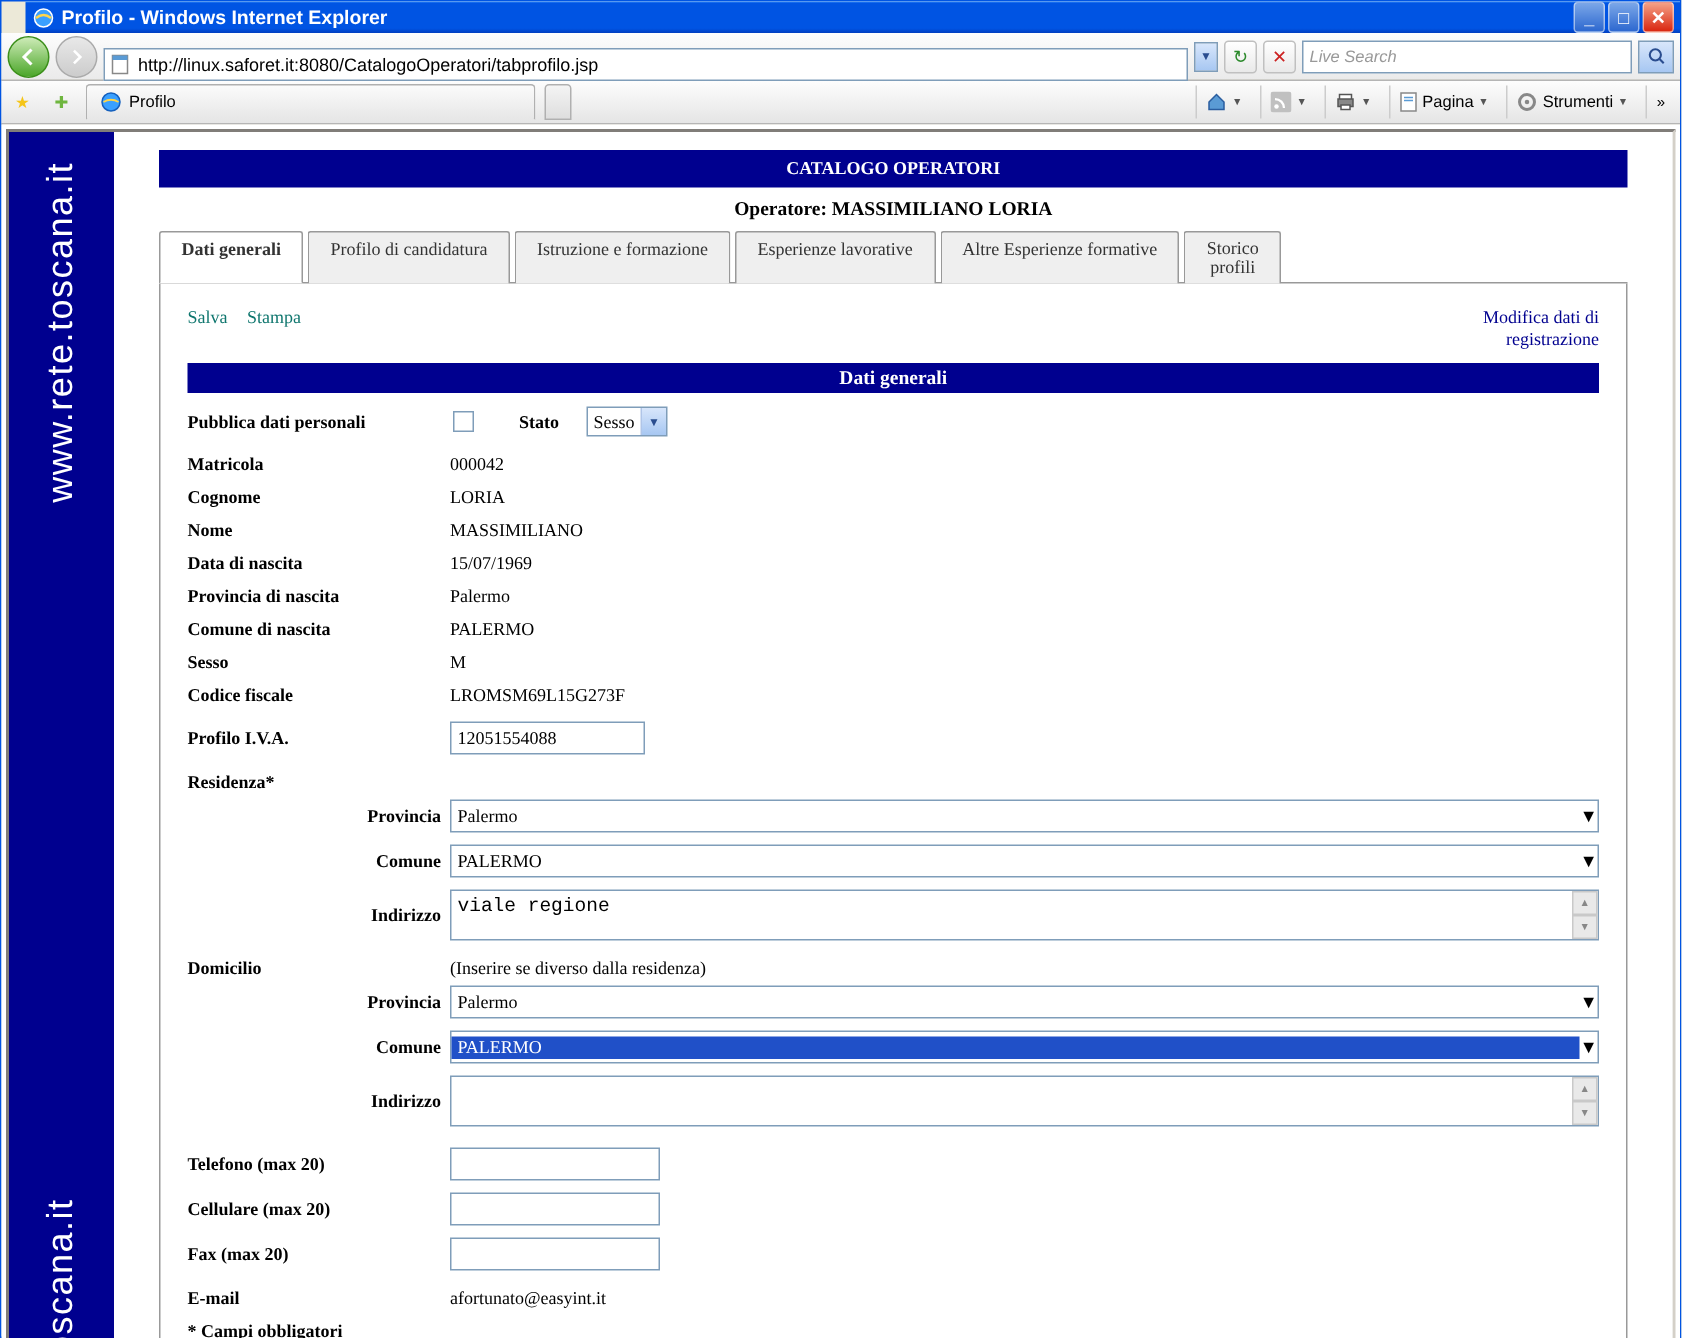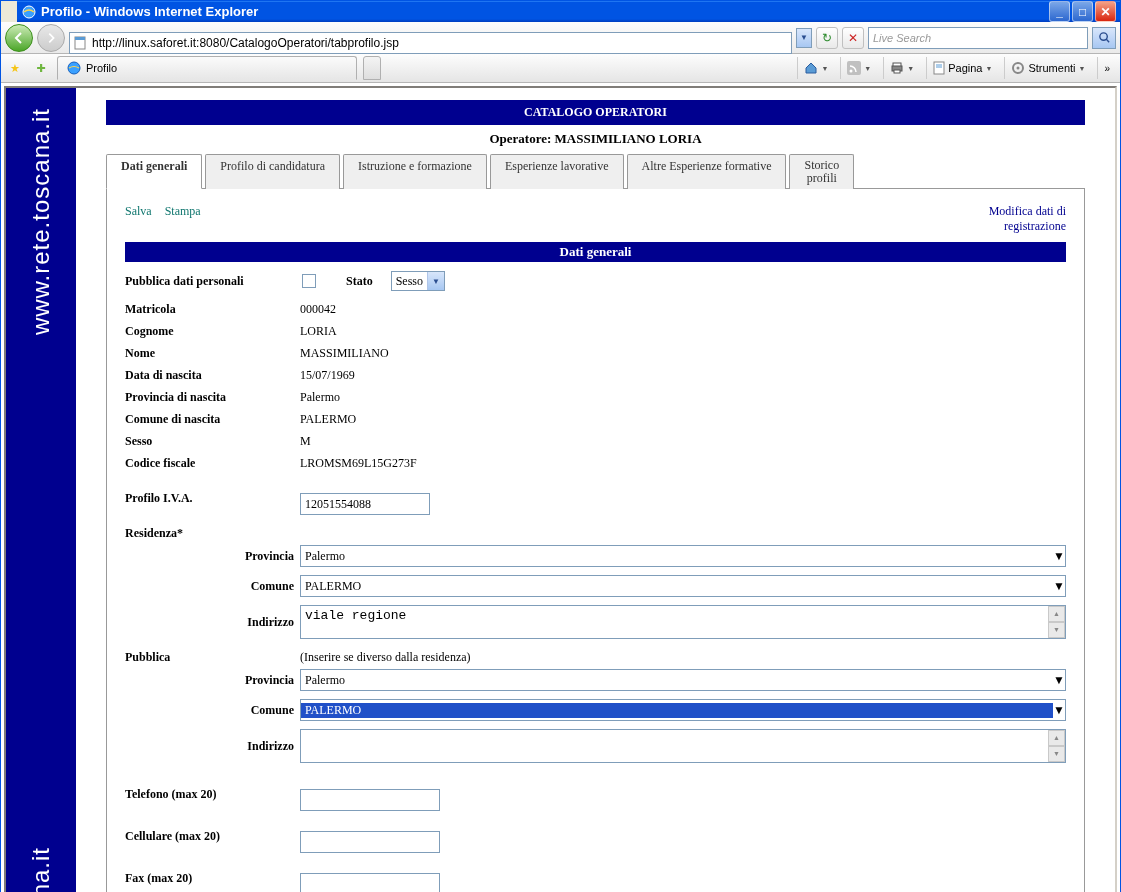--- a/index.html
+++ b/index.html
@@ -63,21 +63,21 @@
 .form-row { display:flex; align-items:center; min-height:22px; padding:1px 0; }
 .form-row .lbl { width:175px; font-weight:bold; }
 .form-row .val { }
 .form-row .lbl2 { width:175px; text-align:right; padding-right:6px; font-weight:bold; }
 
 .chk { width:14px; height:14px; border:1px solid #7f9db9; background:#fff; display:inline-block; margin-left:2px; }
 .statowrap { display:inline-flex; align-items:center; margin-left:30px; gap:18px; }
 .sel { height:20px; border:1px solid #7f9db9; background:#fff; font-size:12px; display:flex; align-items:center; }
 .sel .seltxt { padding:0 4px; }
 .sel .seldrop { width:17px; height:18px; background:linear-gradient(#d8e6fb,#a7c7f2); display:flex; align-items:center; justify-content:center; font-size:8px; color:#2a4d8f; border-left:1px solid #b0c5e8; }
-.txtinput { height:22px; border:1px solid #7f9db9; background:#fff; padding:0 4px; font-size:12px; display:flex; align-items:center;margin-top:12px; }
+.txtinput { height:22px; border:1px solid #7f9db9; background:#fff; padding:0 4px; font-size:12px; display:flex; align-items:center; }
 .widewrap { flex:1; }
 .wide { width:100%; height:22px; border:1px solid #7f9db9; background:#fff; display:flex; align-items:center; }
 .wide .wtxt { flex:1; padding:0 4px; }
 .wide.highlighted .wtxt { background:#2050c8; color:#fff; }
 .tarea { width:100%; height:34px; border:1px solid #7f9db9; background:#fff; display:flex; }
 .tarea .ttxt { flex:1; padding:2px 4px; font-family:'Courier New',monospace; font-size:13px; }
 .tarea .tscroll { width:17px; display:flex; flex-direction:column; }
 .tarea .tscroll div { flex:1; background:#e9e9e9; border:1px solid #c9c9c9; display:flex; align-items:center; justify-content:center; font-size:7px; color:#888; }
 
 .gap { height:6px; }
@@ -314,21 +314,21 @@
                   <div class="tscroll">
                     <div>▲</div>
                     <div>▼</div>
                   </div>
                 </div>
               </div>
           </div>
           <div class="gap"></div>
 
           <div class="form-row">
-            <div class="lbl">Pubblica</div>
+            <div class="lbl">Domicilio</div>
             <div>(Inserire se diverso dalla residenza)</div>
           </div>
           <div class="form-row">
             <div class="lbl2">Provincia</div>
             <div class="widewrap">
                 <div class="wide">
                   <span class="wtxt">Palermo</span>
                   <span class="seldrop">▼</span>
                 </div>
               </div>

